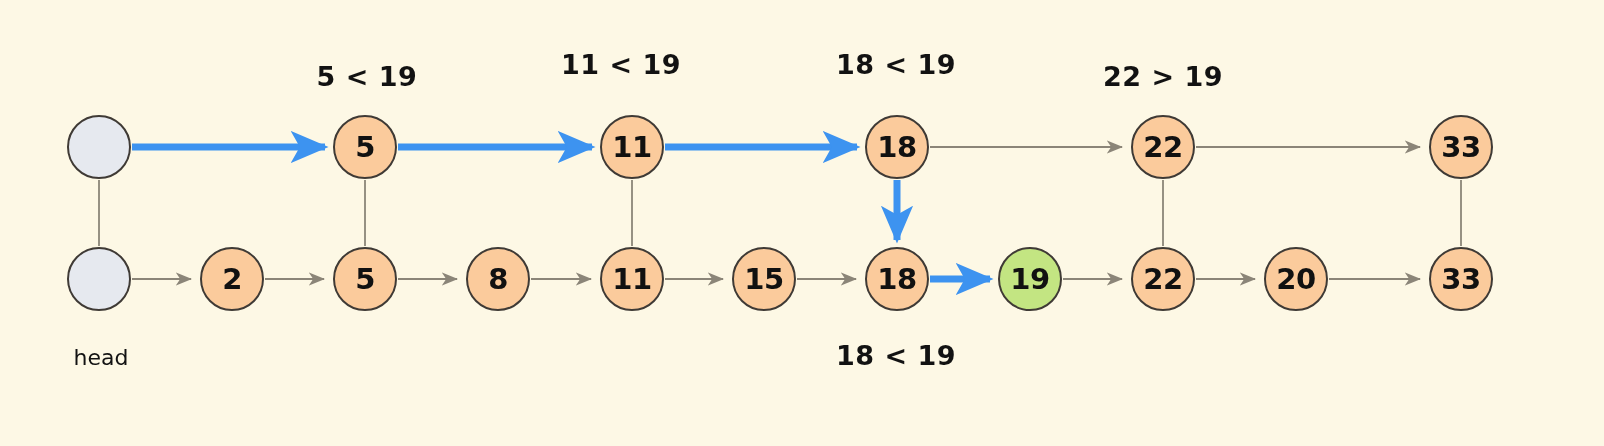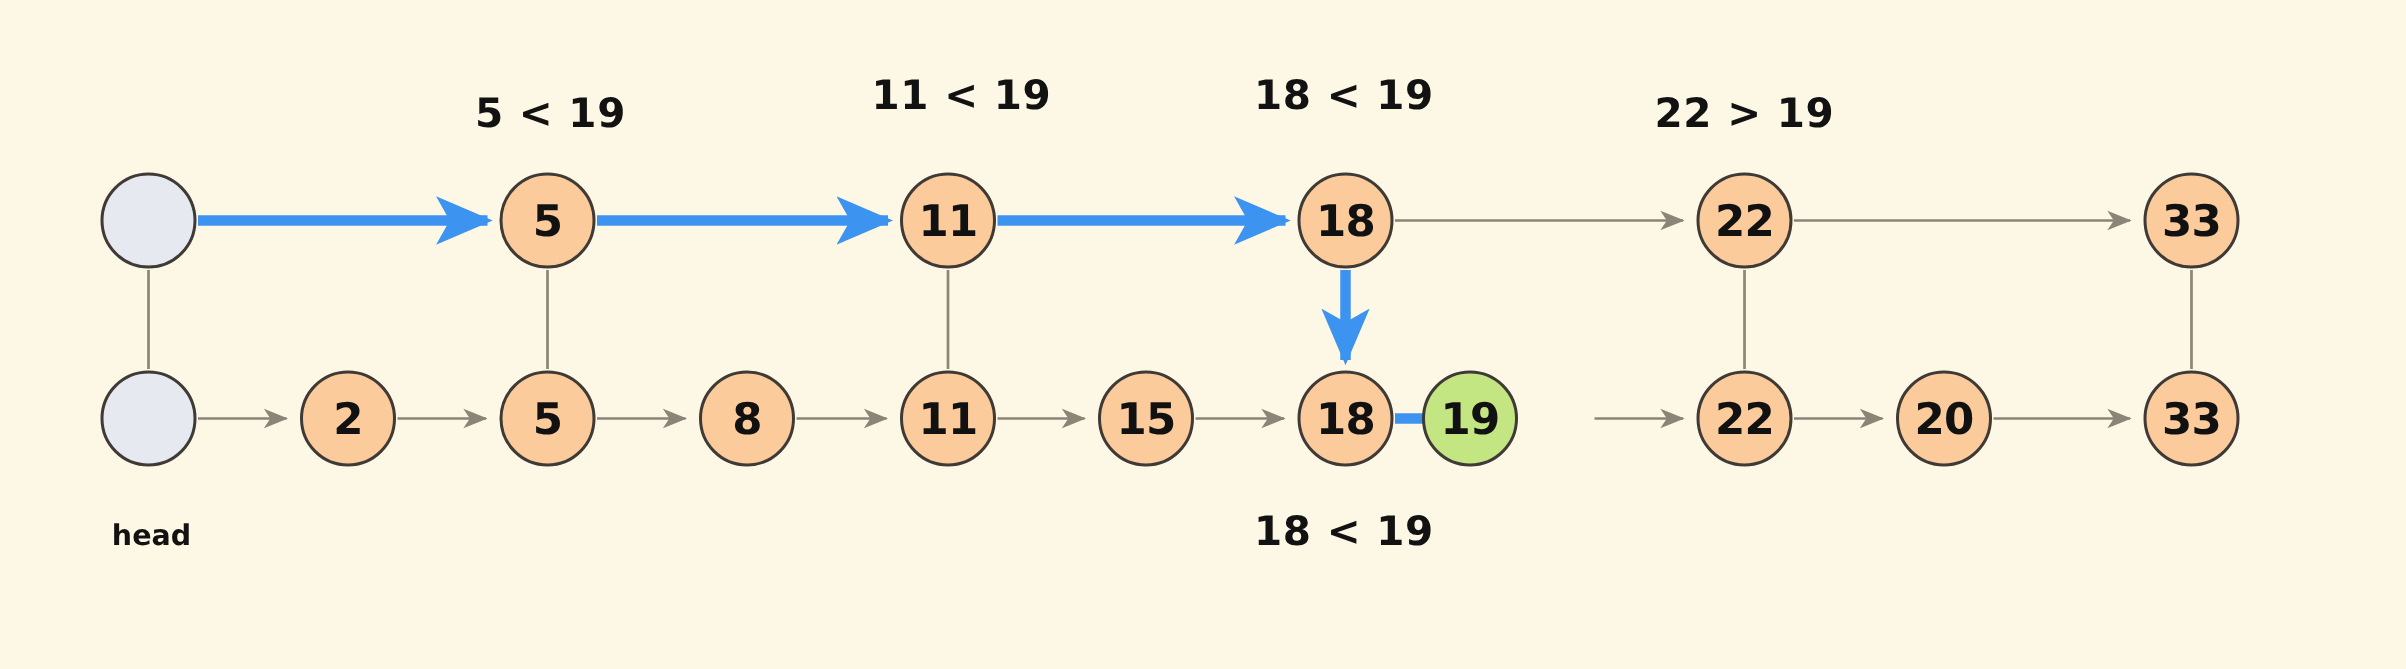--- a/index.html
+++ b/index.html
@@ -53,22 +53,22 @@
     font-size: 27px;
     font-weight: bold;
     color: #121212;
     white-space: nowrap;
     letter-spacing: 0.5px;
     z-index: 4;
   }
   .head-label {
     position: absolute;
     transform: translate(-50%, -50%);
-    font-size: 19px;
-    font-weight: bold;
+    font-size: 22px;
+    font-weight: normal;
     color: #121212;
     white-space: nowrap;
     z-index: 4;
   }
 </style>
 </head>
 <body>
 
 <div id="stage">
 
@@ -141,36 +141,36 @@
       </div>
       <div class="node orange" style="left: 632px; top: 279px;">
         <span>11</span>
       </div>
       <div class="node orange" style="left: 764px; top: 279px; text-align: right;">
         <span>15</span>
       </div>
       <div class="node orange" style="left: 897px; top: 279px;">
         <span>18</span>
       </div>
-      <div class="node green" style="left: 980px; top: 279px;">
+      <div class="node green" style="left: 1030px; top: 279px;">
         <span>19</span>
       </div>
       <div class="node orange" style="left: 1163px; top: 279px;">
         <span>22</span>
       </div>
       <div class="node orange" style="left: 1296px; top: 279px;">
         <span>20</span>
       </div>
       <div class="node orange" style="left: 1461px; top: 279px;">
         <span>33</span>
       </div>
     </div>
   <div id="labels-root">
       <div class="cmp-label" style="left: 367px; top: 64px; margin-top: 12px;">5 &lt; 19</div>
-      <div class="cmp-label" style="left: 641px; top: 64px;">11 &lt; 19</div>
+      <div class="cmp-label" style="left: 621px; top: 64px;">11 &lt; 19</div>
       <div class="cmp-label" style="left: 896px; top: 64px;">18 &lt; 19</div>
       <div class="cmp-label" style="left: 1163px; top: 76px;">22 &gt; 19</div>
       <div class="cmp-label" style="left: 896px; top: 355px;">18 &lt; 19</div>
     </div>
 
   <div class="head-label" style="left: 101px; top: 357px;">head</div>
 
 </div>
 
 </body></html>

